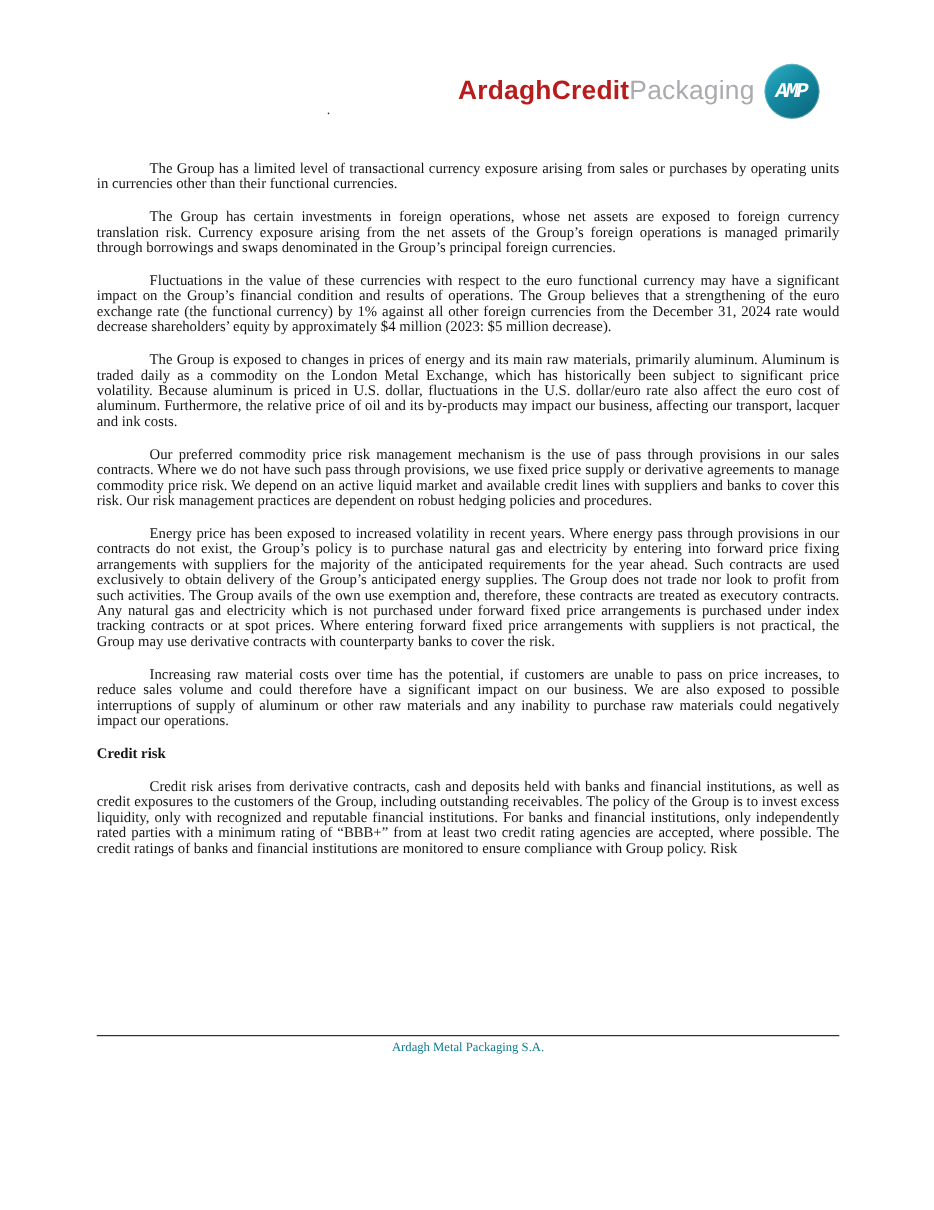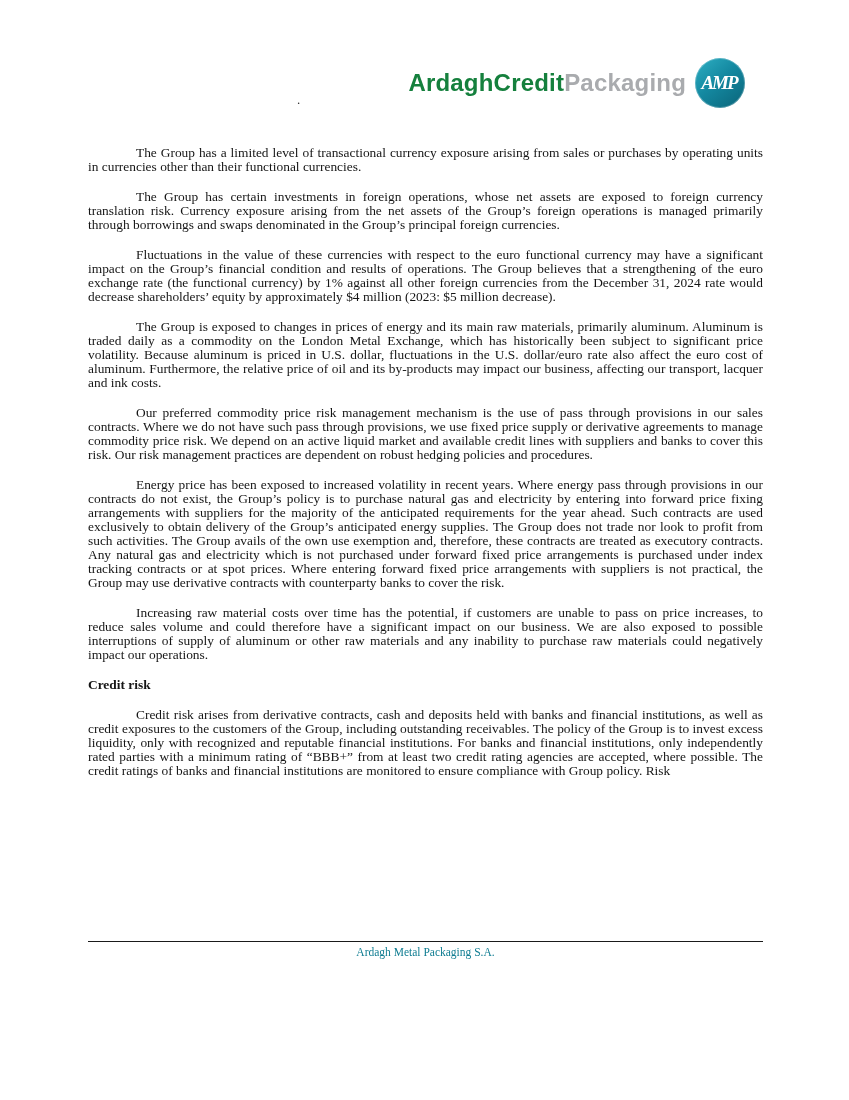--- a/index.html
+++ b/index.html
@@ -19,29 +19,29 @@
   .logo {
     position: absolute;
     top: 58px;
     right: 104px;
     display: flex;
     align-items: center;
     gap: 9px;
     font-family: "Liberation Sans", sans-serif;
   }
   .logo-text { font-size: 24px; letter-spacing: 0.2px; white-space: nowrap; }
-  .logo-part-dark { color: #15803d; font-weight: 600; }
-  .logo-part-light { color: #a9abae; font-weight: 700; }
+  .logo-part-dark { color: #b91c1c; font-weight: 600; }
+  .logo-part-light { color: #a9abae; font-weight: 400; }
   .logo-circle {
     width: 50px; height: 50px;
     border-radius: 50%;
     background: linear-gradient(140deg, #2fb0c4 0%, #1489a1 45%, #0a6378 100%);
     display: flex; align-items: center; justify-content: center;
     color: #ffffff;
-    font-family: Liberation Serif, serif;
+    font-family: Liberation Mono, monospace;
     font-style: italic;
     font-weight: bold;
     font-size: 19px;
     letter-spacing: -2px;
     box-shadow: inset 0 0 0 1px rgba(255,255,255,0.25);
     text-indent: -2px;
   }
   .stray-mark {
     position: absolute;
     top: 92px;

